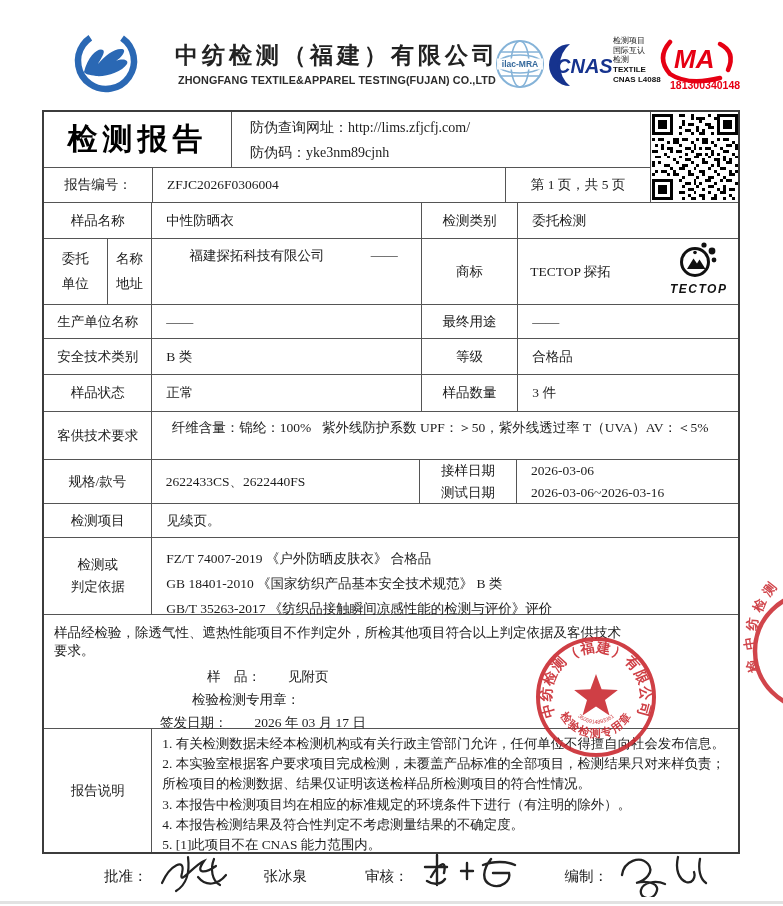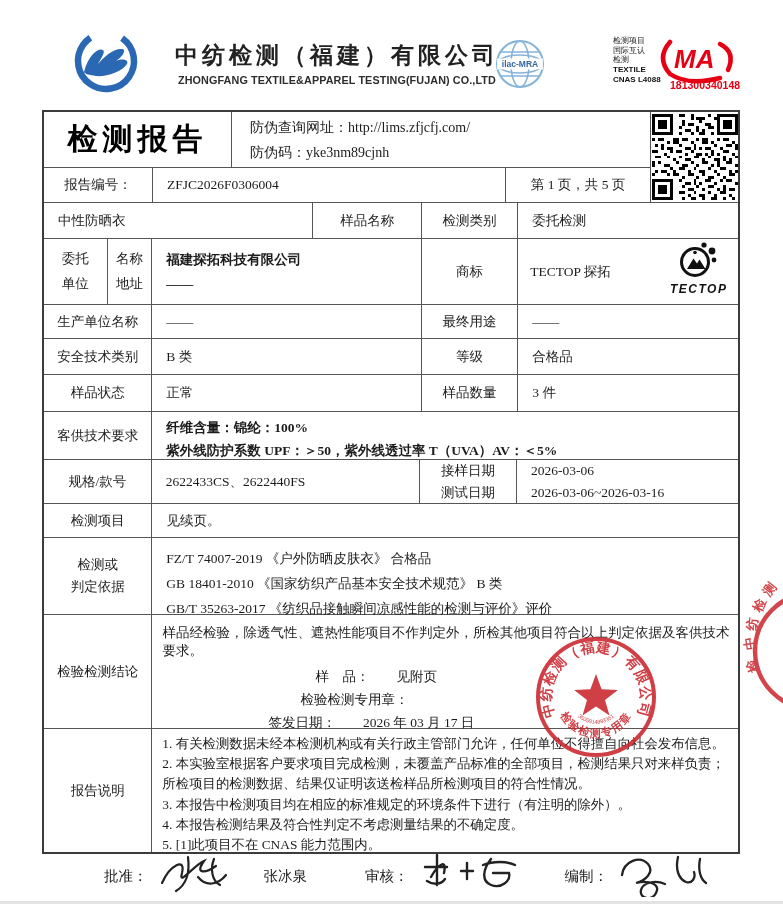--- a/index.html
+++ b/index.html
@@ -29,21 +29,21 @@
 
   
   .tbl { position:absolute; left:42px; top:110px; width:698px; border:2px solid #3c3c3c; background:#fff; }
   .tr { display:flex; border-bottom:1px solid #555; }
   .tr:last-child { border-bottom:none; }
   .td { border-right:1px solid #555; display:flex; align-items:center; font-size:13.5px; }
   .td:last-child { border-right:none; }
   .lab { justify-content:center; text-align:center; }
   .val { padding-left:14px; }
   .stack { flex-direction:column; justify-content:space-around; align-items:center; }
-  .stackL { flex-direction:column; justify-content:space-around; align-items:flex-start;font-weight:bold; }
+  .stackL { flex-direction:row; justify-content:space-around; align-items:flex-start; }
 
   .title-cell { font-family:"Liberation Sans","DejaVu Sans",sans-serif; font-weight:bold;
                 font-size:30px; letter-spacing:5px; justify-content:center; color:#000; }
   .af-cell { flex-direction:column; justify-content:center; align-items:flex-start;
              padding-left:18px; font-size:14px; line-height:25px; }
   .qr-cell { justify-content:center; align-items:center; background:#fff; }
 
   .two-line { line-height:23px; }
   .notes { display:block; padding:5px 8px 0 10px; font-size:13.4px; line-height:20.2px; }
   .basis { display:block; padding:8px 8px 0 14px; font-size:13.5px; line-height:25px; }
@@ -84,20 +84,26 @@
       <svg width="52" height="52" viewBox="0 0 52 52">
         <circle cx="26" cy="26" r="23" fill="none" stroke="#85b3d8" stroke-width="2"></circle>
         <ellipse cx="26" cy="26" rx="23" ry="9" fill="none" stroke="#85b3d8" stroke-width="1.6"></ellipse>
         <ellipse cx="26" cy="26" rx="9" ry="23" fill="none" stroke="#85b3d8" stroke-width="1.6"></ellipse>
         <path d="M7 14 H45 M4 26 H48 M7 38 H45" stroke="#85b3d8" stroke-width="1.4" fill="none"></path>
         <rect x="3" y="20.5" width="46" height="11" fill="#ffffff" opacity="0.92"></rect>
         <text x="26" y="29" text-anchor="middle" font-family="Liberation Sans, DejaVu Sans, sans-serif" font-size="8.5" font-weight="bold" fill="#35699c">ilac-MRA</text>
       </svg>
     </span>
 
+    <span class="cnas">
+      <svg width="66" height="46" viewBox="0 0 66 46">
+        <path d="M24 2 a21 21 0 1 0 0 42 a27 27 0 0 1 0 -42 z" fill="#16338e"></path>
+        <text x="10" y="31" font-family="Liberation Sans, DejaVu Sans, sans-serif" font-size="20" font-weight="bold" font-style="italic" fill="#16338e">CNAS</text>
+      </svg>
+    </span>
 
     <div class="certblock">
       <div class="cl">检测项目</div>
       <div class="cl">国际互认</div>
       <div class="cl">检测</div>
       <div class="cb">TEXTILE</div>
       <div class="cb">CNAS L4088</div>
     </div>
 
     <span class="ma">
@@ -138,22 +144,22 @@
             <rect x="24" y="2" width="3" height="3" fill="#000"></rect>
           <rect x="0" y="22" width="7" height="7" fill="#000"></rect>
             <rect x="1" y="23" width="5" height="5" fill="#fff"></rect>
             <rect x="2" y="24" width="3" height="3" fill="#000"></rect>
           <path fill="#000" d="M9 0h2v1H9zM13 0h1v2h-1zM15 1h3v1h-3zM19 0h1v1h-1zM21 1h1v1h-1zM10 2h1v2h-1zM12 3h2v1h-2zM16 2h1v1h-1zM18 3h2v1h-2zM9 4h1v1H9zM11 5h2v1h-2zM15 4h1v2h-1zM17 5h1v1h-1zM19 4h2v1h-2zM9 6h1v1H9zM13 6h1v1h-1zM16 6h2v1h-2zM20 6h1v1h-1zM0 8h1v1H0zM2 8h2v1H2zM5 9h1v1H5zM7 8h1v2H7zM1 10h1v1H1zM3 10h1v2H3zM5 11h2v1H5zM0 12h2v1H0zM4 13h1v1H4zM6 12h1v1H6zM1 14h2v1H1zM5 14h1v1H5zM7 15h1v1H7zM0 16h1v2H0zM2 16h1v1H2zM4 17h2v1H4zM6 18h1v1H6zM1 19h1v1H1zM3 19h2v1H3zM7 19h1v2H7zM0 20h1v1H0zM5 20h1v1H5zM8 8h1v2H8zM10 8h2v1h-2zM13 9h1v1h-1zM15 8h1v1h-1zM17 8h2v2h-2zM20 9h1v1h-1zM22 8h1v1h-1zM24 8h2v1h-2zM27 9h1v1h-1zM9 10h1v1H9zM11 11h2v1h-2zM14 10h1v2h-1zM16 11h1v1h-1zM18 11h2v1h-2zM21 10h1v1h-1zM23 11h1v1h-1zM25 10h2v1h-2zM28 10h1v2h-1zM8 12h2v1H8zM11 13h1v1h-1zM13 12h1v1h-1zM15 13h2v1h-2zM18 13h1v1h-1zM20 12h1v2h-1zM22 13h1v1h-1zM24 12h2v1h-2zM27 13h1v1h-1zM9 14h1v1H9zM11 15h2v1h-2zM14 14h2v1h-2zM17 15h1v1h-1zM19 14h1v1h-1zM21 15h2v1h-2zM24 14h1v2h-1zM26 15h1v1h-1zM28 14h1v1h-1zM8 16h1v1H8zM10 17h2v1h-2zM13 16h1v1h-1zM15 17h1v1h-1zM17 16h2v1h-2zM20 17h1v1h-1zM22 16h1v2h-1zM25 16h2v1h-2zM28 17h1v1h-1zM9 18h2v1H9zM12 19h1v1h-1zM14 18h1v1h-1zM16 19h2v1h-2zM19 18h1v1h-1zM21 19h1v1h-1zM23 18h2v1h-2zM26 19h1v1h-1zM28 19h1v1h-1zM8 20h1v1H8zM10 21h1v1h-1zM12 20h2v1h-2zM15 21h1v1h-1zM17 20h1v1h-1zM19 21h2v1h-2zM22 20h1v1h-1zM24 21h1v1h-1zM26 20h2v1h-2zM9 22h1v1H9zM11 23h2v1h-2zM14 22h1v2h-1zM16 23h1v1h-1zM18 22h2v1h-2zM21 23h1v1h-1zM23 22h1v1h-1zM25 22h2v1h-2zM28 23h1v1h-1zM10 24h1v1h-1zM12 25h2v1h-2zM15 24h1v1h-1zM17 25h1v1h-1zM19 24h2v1h-2zM22 25h1v1h-1zM24 24h1v2h-1zM26 25h2v1h-2zM9 26h2v1H9zM12 27h1v1h-1zM14 26h1v1h-1zM16 27h2v1h-2zM19 26h1v1h-1zM21 27h1v1h-1zM23 26h2v1h-2zM26 27h1v1h-1zM10 28h1v1h-1zM13 28h2v1h-2zM17 28h1v1h-1zM20 28h2v1h-2zM24 28h1v1h-1zM27 28h1v1h-1z"></path>
         </svg>
       </div>
     </div>
 
     <div class="tr" style="height:36px">
+      <div class="td lab" style="width:109px">样品名称</div>
       <div class="td val" style="width:271px">中性防晒衣</div>
-      <div class="td lab" style="width:109px">样品名称</div>
       <div class="td lab" style="width:97px">检测类别</div>
       <div class="td val" style="width:221px">委托检测</div>
     </div>
 
     <div class="tr" style="height:66px">
       <div class="td lab stack" style="width:64px;padding:8px 0">
         <span>委托</span>
         <span>单位</span>
       </div>
       <div class="td lab stack" style="width:45px;padding:8px 0">
@@ -236,21 +242,20 @@
         <span>判定依据</span>
       </div>
       <div class="td basis" style="width:589px">
         <div>FZ/T 74007-2019 《户外防晒皮肤衣》 合格品</div>
         <div>GB 18401-2010 《国家纺织产品基本安全技术规范》 B 类</div>
         <div>GB/T 35263-2017 《纺织品接触瞬间凉感性能的检测与评价》评价</div>
       </div>
     </div>
 
     <div class="tr" style="height:114px">
-      <div class="td lab" style="width:109px">检验检测结论</div>
       <div class="td concl" style="width:589px">
         <div class="c1">样品经检验，除透气性、遮热性能项目不作判定外，所检其他项目符合以上判定依据及客供技术要求。</div>
         <div class="c2">样　品：　　见附页</div>
         <div class="c3">检验检测专用章：</div>
         <div class="c4">签发日期：　　2026 年 03 月 17 日</div>
       </div>
     </div>
 
     <div class="tr" style="height:123px">
       <div class="td lab" style="width:109px">报告说明</div>

